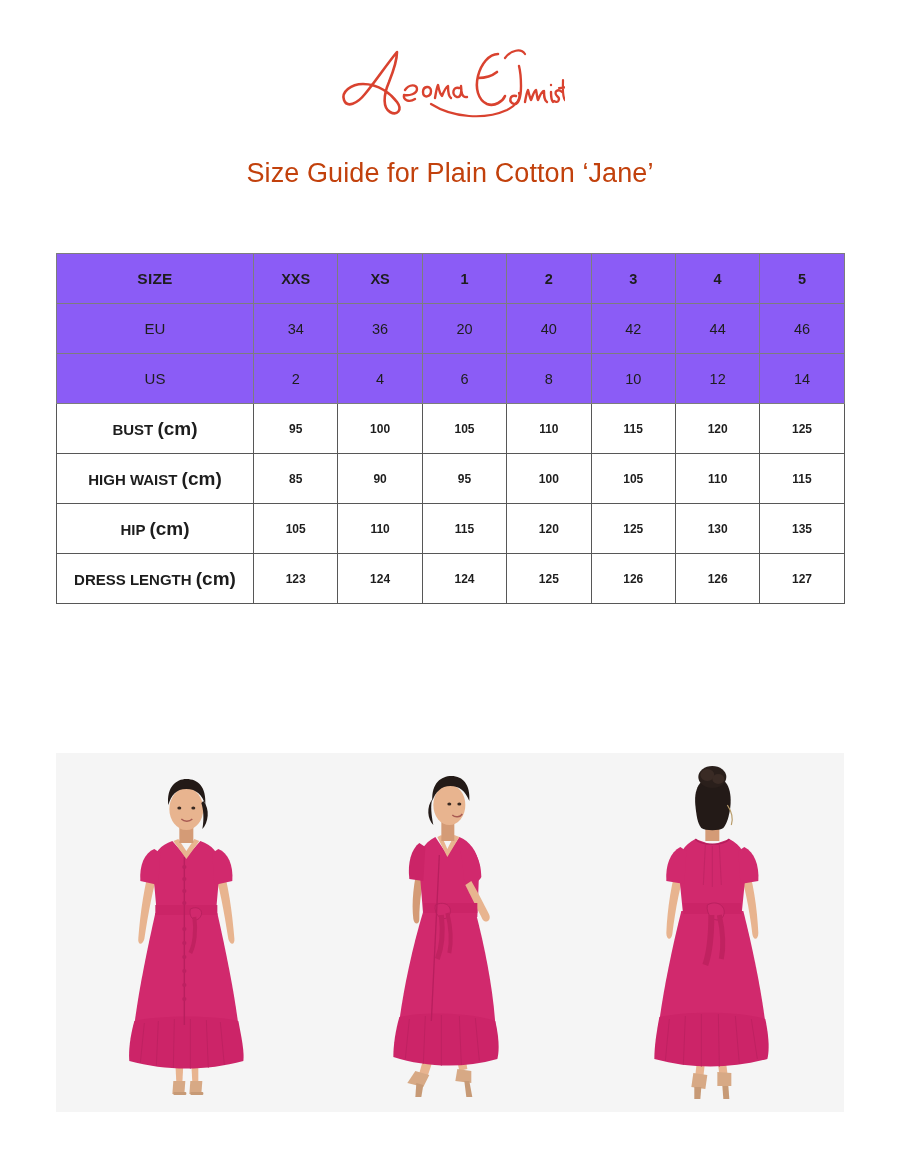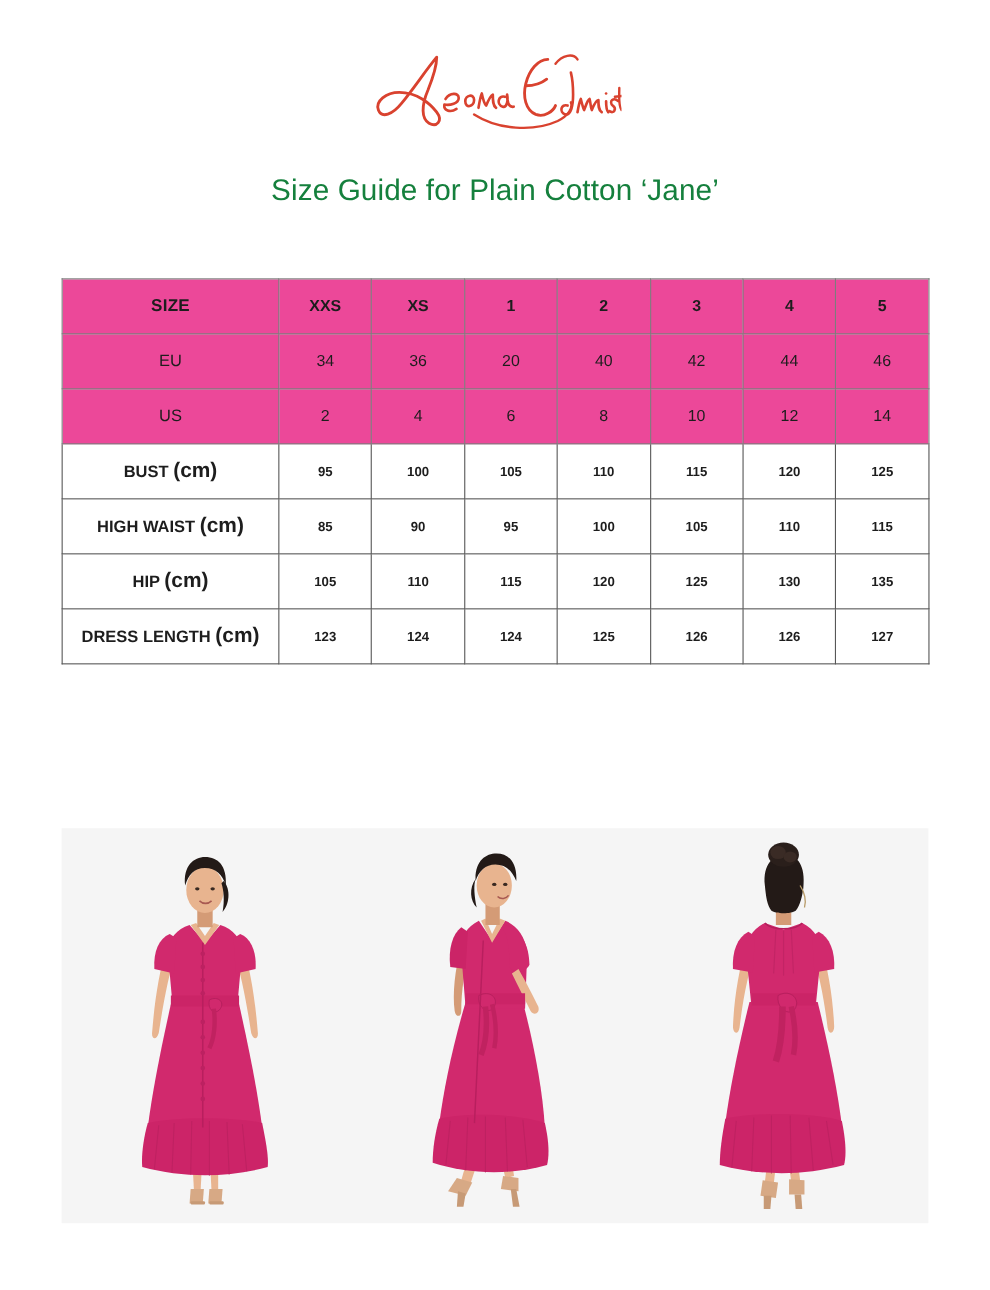--- a/index.html
+++ b/index.html
@@ -24,21 +24,21 @@
     padding-top: 12px;
   }
   .logo-svg { display: block; }
 
   
   .page-title {
     text-align: center;
     font-size: 27px;
     font-weight: 400;
     letter-spacing: 0.1px;
-    color: #15803d;
+    color: #c2410c;
     margin-top: 8px;
   }
 
   
   .table-wrap {
     position: absolute;
     left: 56px;
     top: 253px;
     width: 788px;
   }
@@ -55,21 +55,21 @@
     text-align: center;
     vertical-align: middle;
     font-size: 14.5px;
     color: #1d1d1d;
     border: 1px solid #575757;
     white-space: nowrap;
   }
 
   
   tr.gray td {
-    background: #ec4899;
+    background: #8b5cf6;
     border-color: #7d7d7d;
   }
   tr.gray.bold td { font-weight: 700; }
   tr.gray td.rowlabel { font-size: 15px; }
 
   
   tr.white td { background: #ffffff; }
   tr.white td.rowlabel {
     font-weight: 700;
     font-size: 15px;

